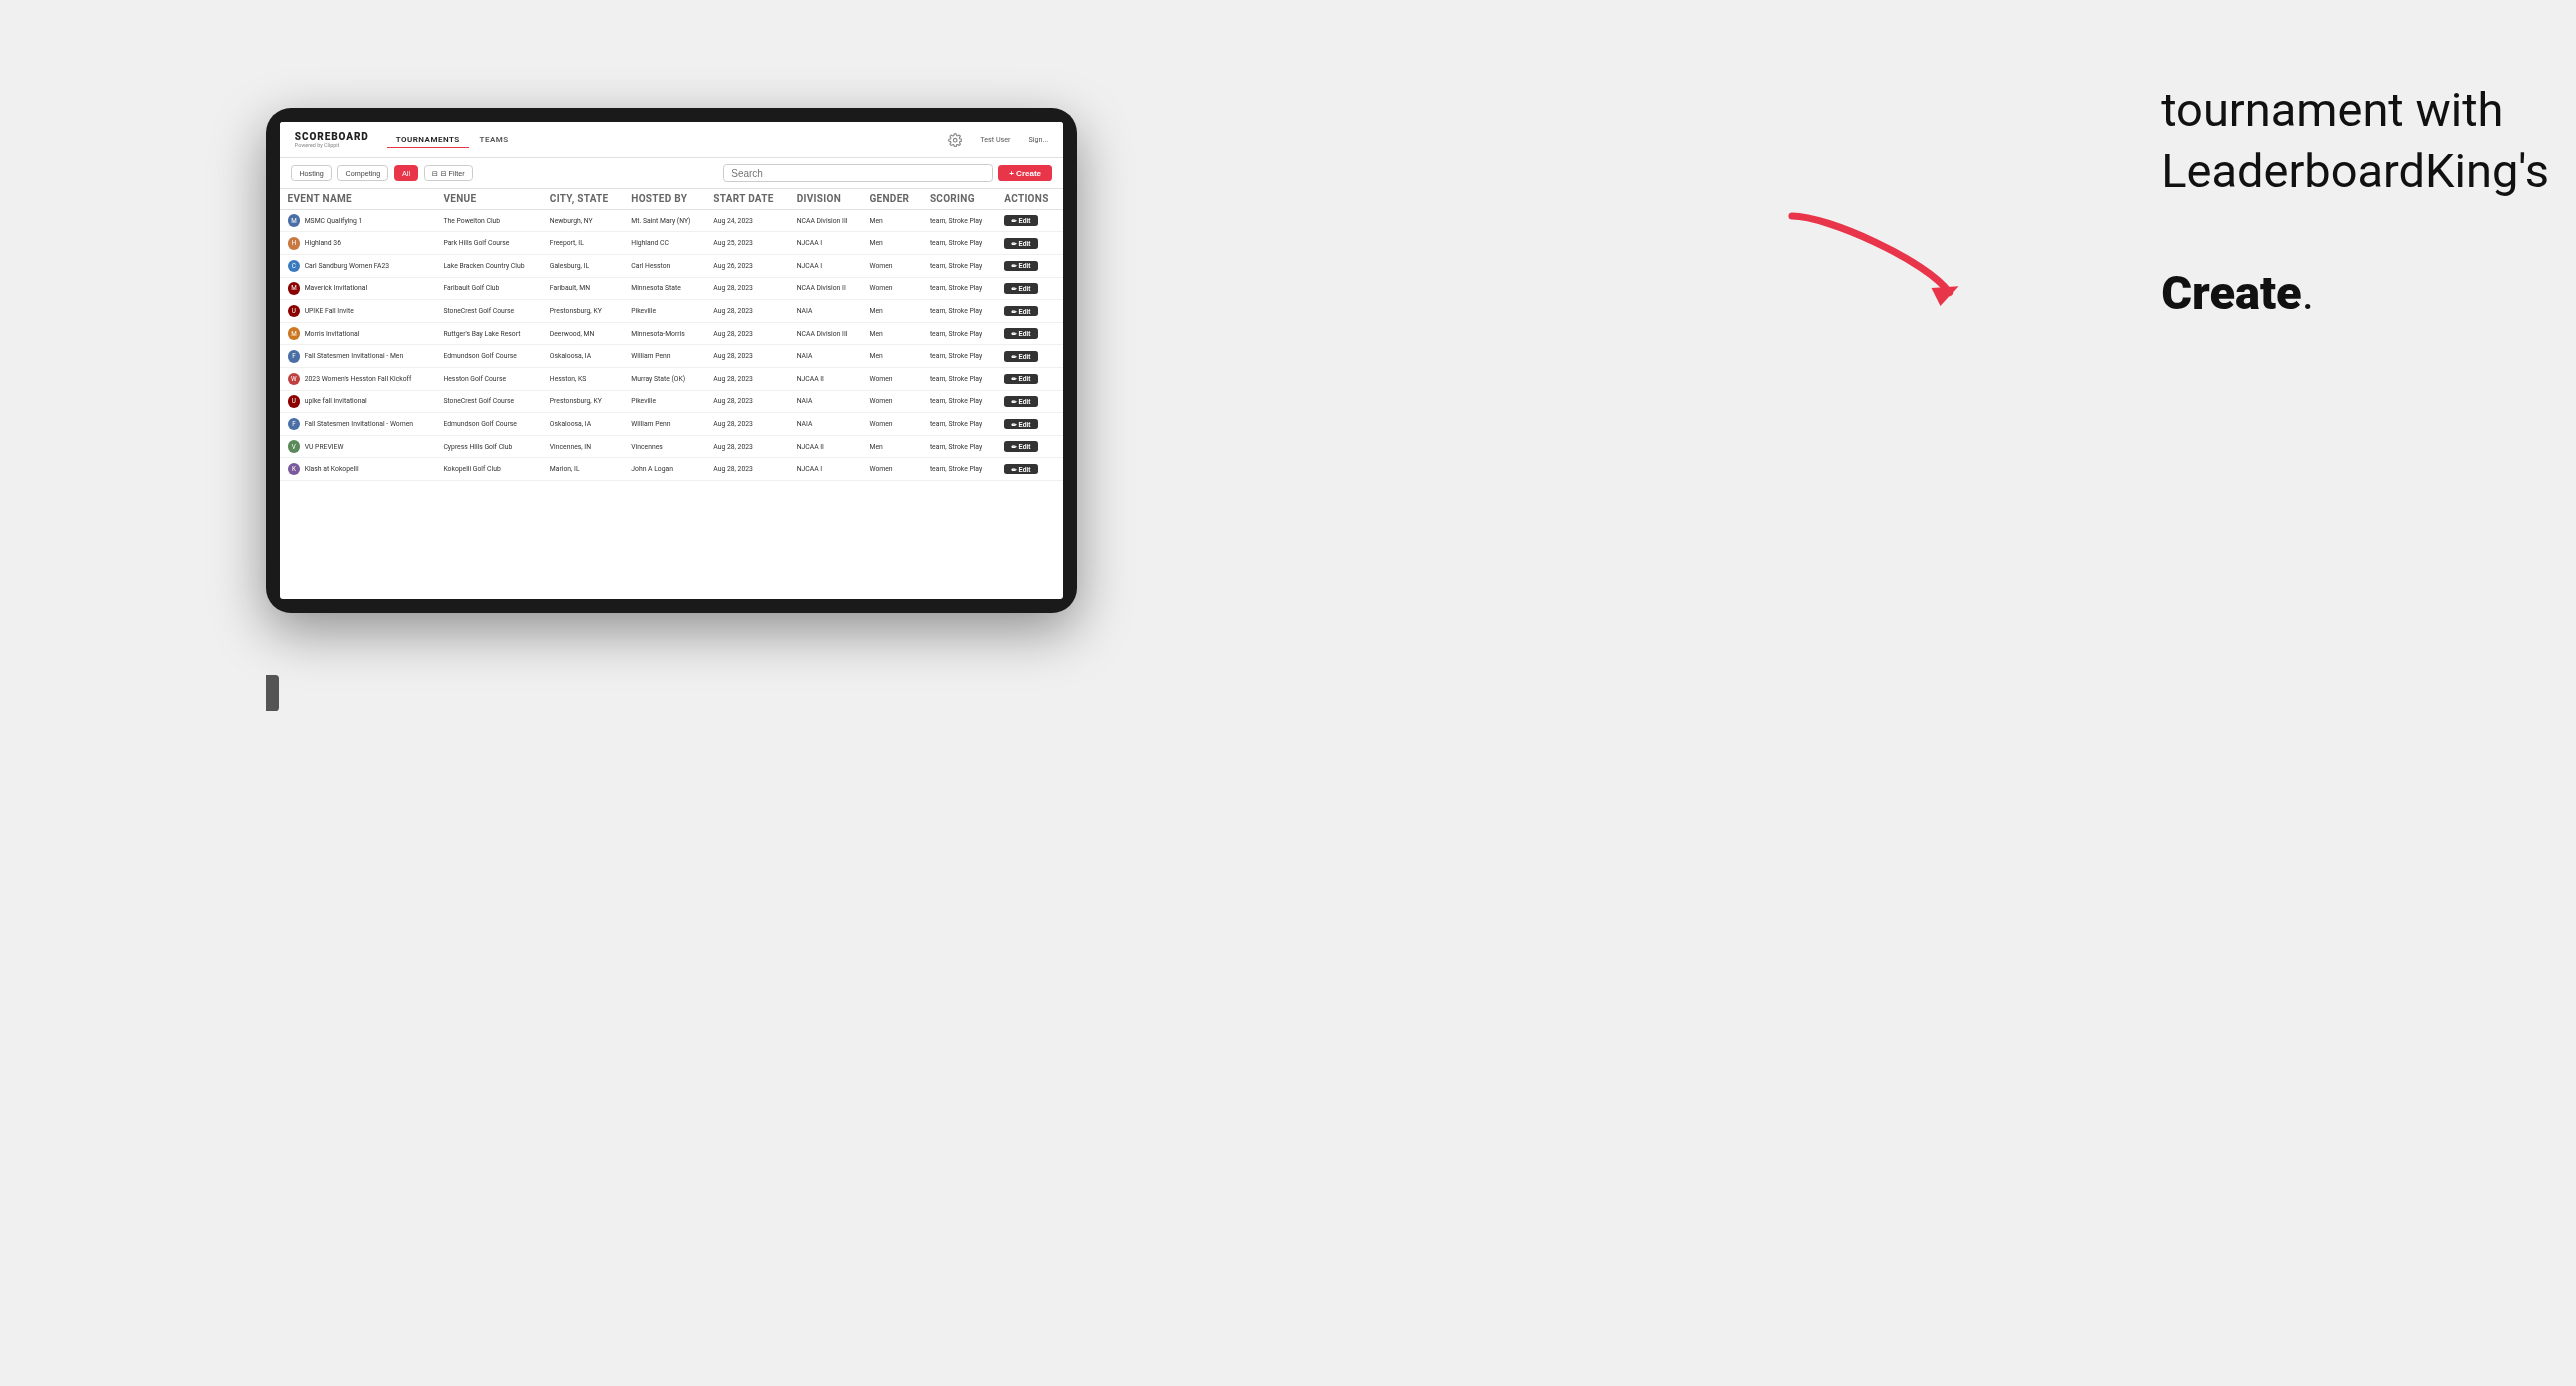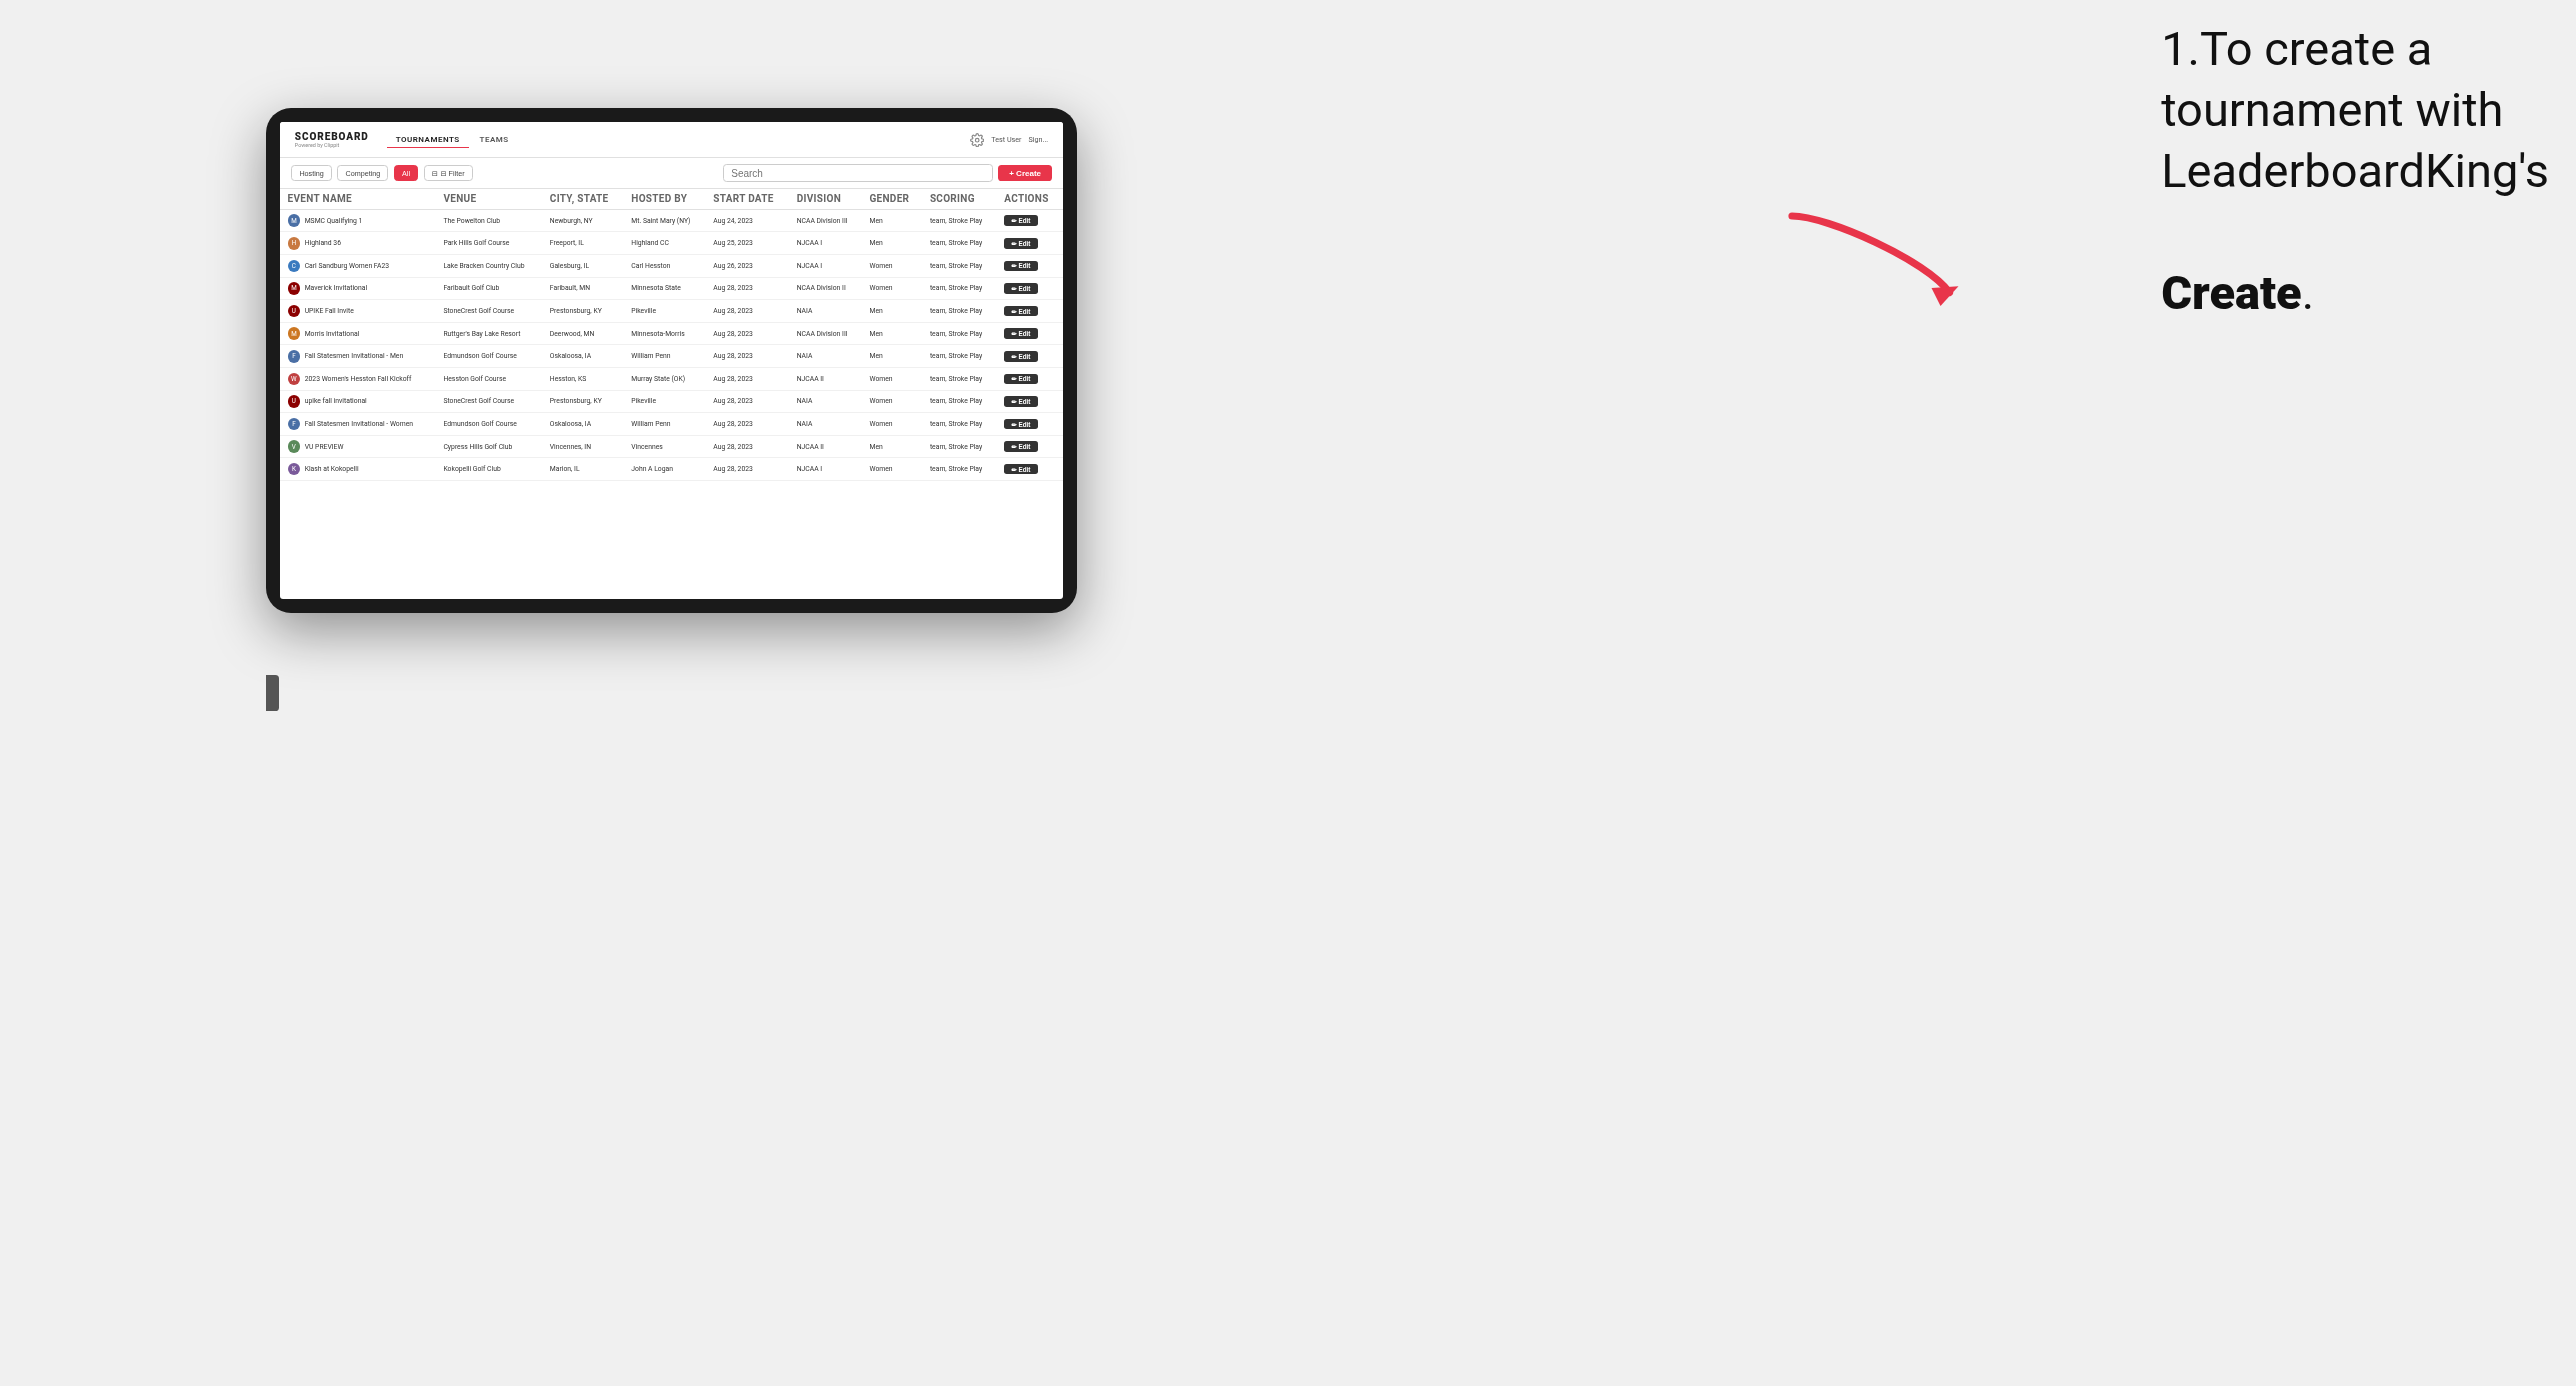--- a/index.html
+++ b/index.html
@@ -107,21 +107,21 @@
 
     .nav-tab.active {
       color: #222;
       border-bottom: 1.8px solid #e8354a;
     }
 
     .header-right {
       margin-left: auto;
       display: flex;
       align-items: center;
-      gap: 7px;
+      gap: 18px;
     }
 
     .gear-icon {
       width: 14.4px;
       height: 14.4px;
       color: #888;
     }
 
     .user-text {
       font-size: 7.2px;
@@ -278,21 +278,21 @@
       height: 36px;
       background: #555;
       border-radius: 0 3.6px 3.6px 0;
       z-index: 10;
     }
   </style>
 </head>
 <body>
 
 <div class="instruction-text">
-  <span>1.To create a</span><br>
+  <br>
   <span>tournament with</span><br>
   <span>LeaderboardKing's</span><br>
   <br>
   <strong>Create</strong><span>.</span>
 </div>
 
 <svg class="arrow" viewBox="0 0 200 120" fill="none" xmlns="http://www.w3.org/2000/svg">
   <path d="M 10 10 C 50 10 160 60 185 95" stroke="#e8354a" stroke-width="8" fill="none" stroke-linecap="round"></path>
   <polygon points="175,110 195,88 165,90" fill="#e8354a"></polygon>
 </svg>

